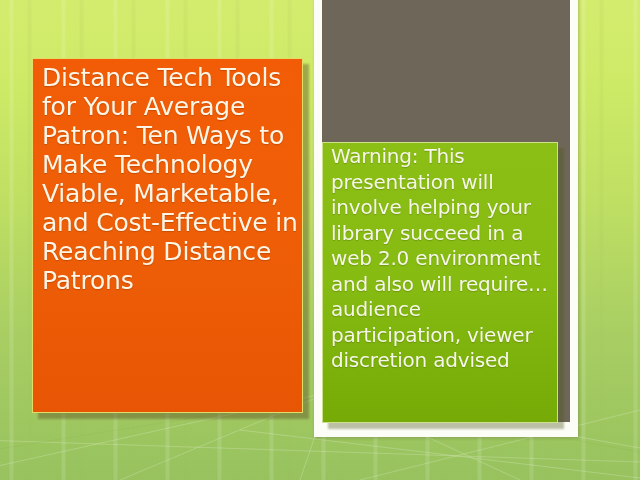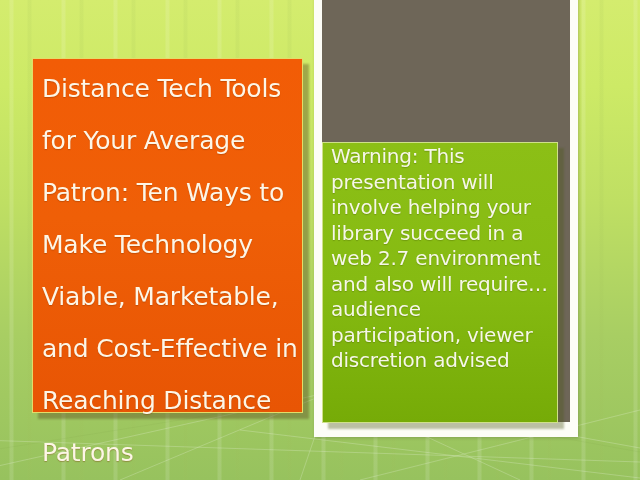--- a/index.html
+++ b/index.html
@@ -83,21 +83,21 @@
     border: 1px solid #e2dd6a;
     box-sizing: border-box;
   }
   .title-text {
     position: absolute;
     left: 9px;
     top: 4px;
     right: 4px;
     color: #fdf6e7;
     font-size: 25px;
-    line-height: 52px;
+    line-height: 29px;
     letter-spacing: -0.2px;
     text-shadow: 0 1px 1px rgba(120,50,0,0.35);
     white-space: pre-line;
   }
 
   
   .warn-shadow {
     position: absolute;
     left: 328px;
     top: 148px;
@@ -156,16 +156,16 @@
   <div class="photo-frame"></div>
   <div class="photo-fill"></div>
 
   <div class="title-shadow"></div>
   <div class="title-box">
     <div class="title-text">Distance Tech Tools for Your Average Patron: Ten Ways to Make Technology Viable, Marketable, and Cost-Effective in Reaching Distance Patrons</div>
   </div>
 
   <div class="warn-shadow"></div>
   <div class="warn-box">
-    <div class="warn-text">Warning: This presentation will involve helping your library succeed in a web 2.7 environment and also will require…audience participation, viewer discretion advised</div>
+    <div class="warn-text">Warning: This presentation will involve helping your library succeed in a web 2.0 environment and also will require…audience participation, viewer discretion advised</div>
   </div>
 
 </div>
 
 </body></html>

